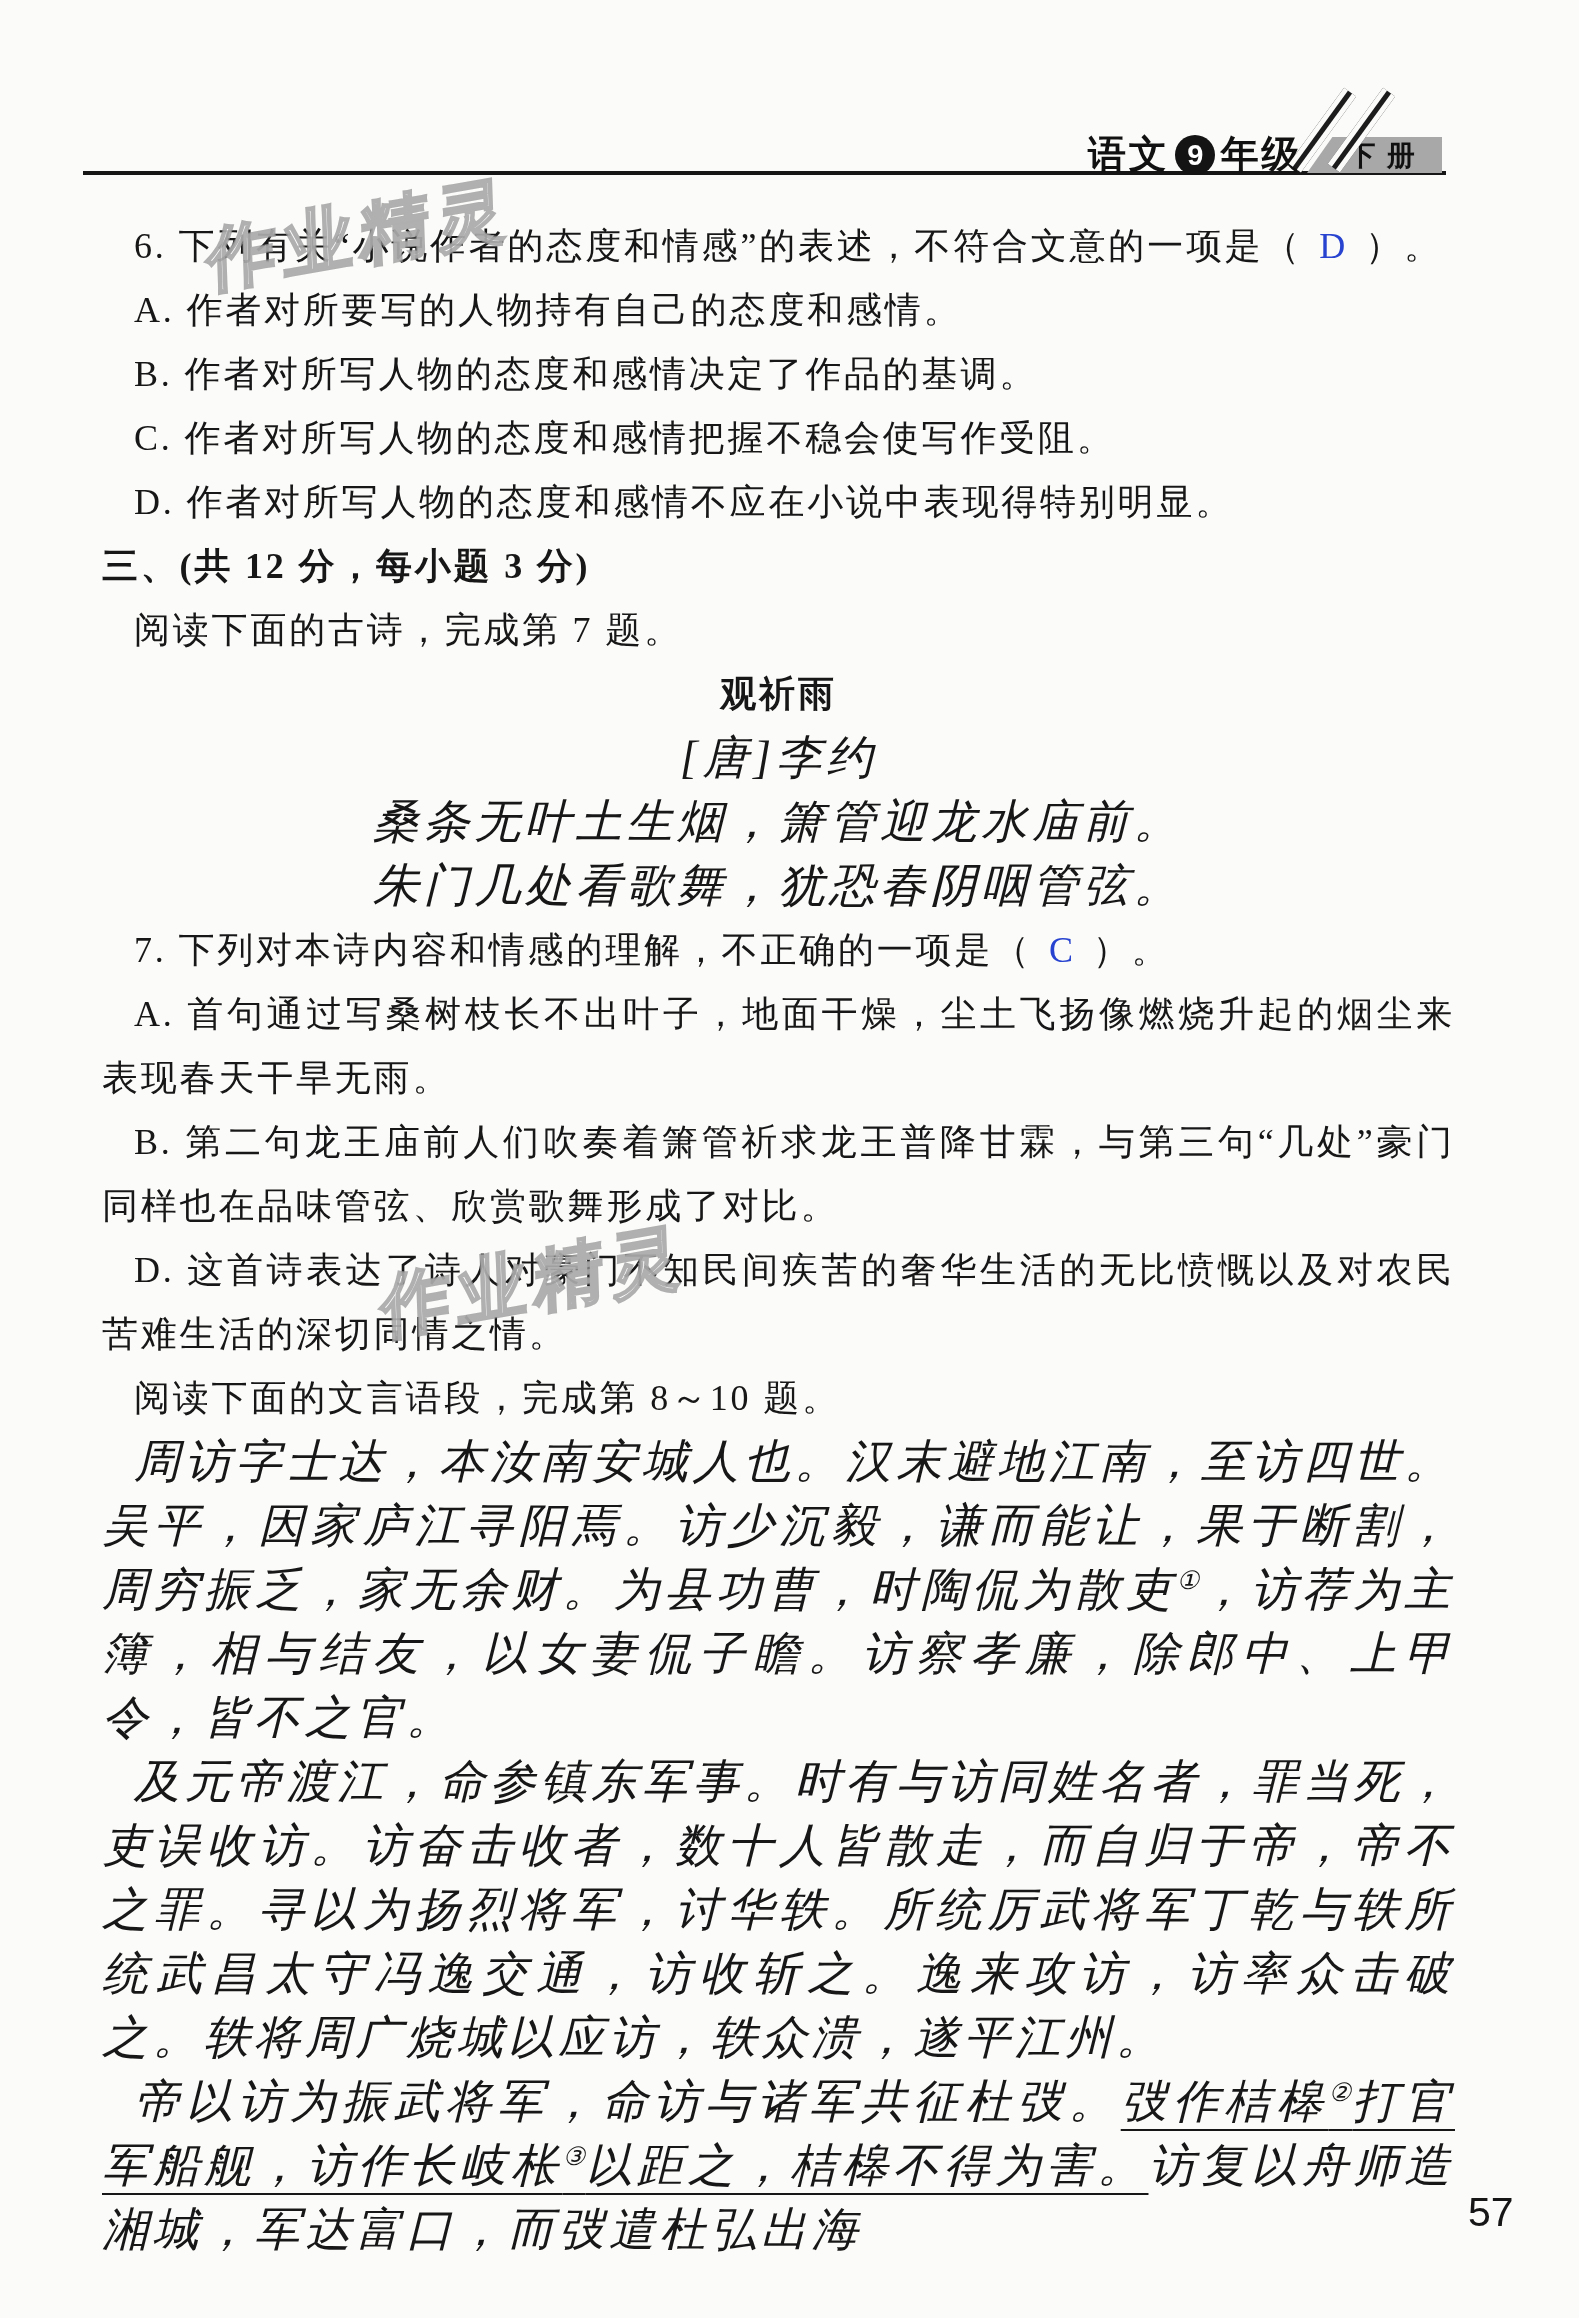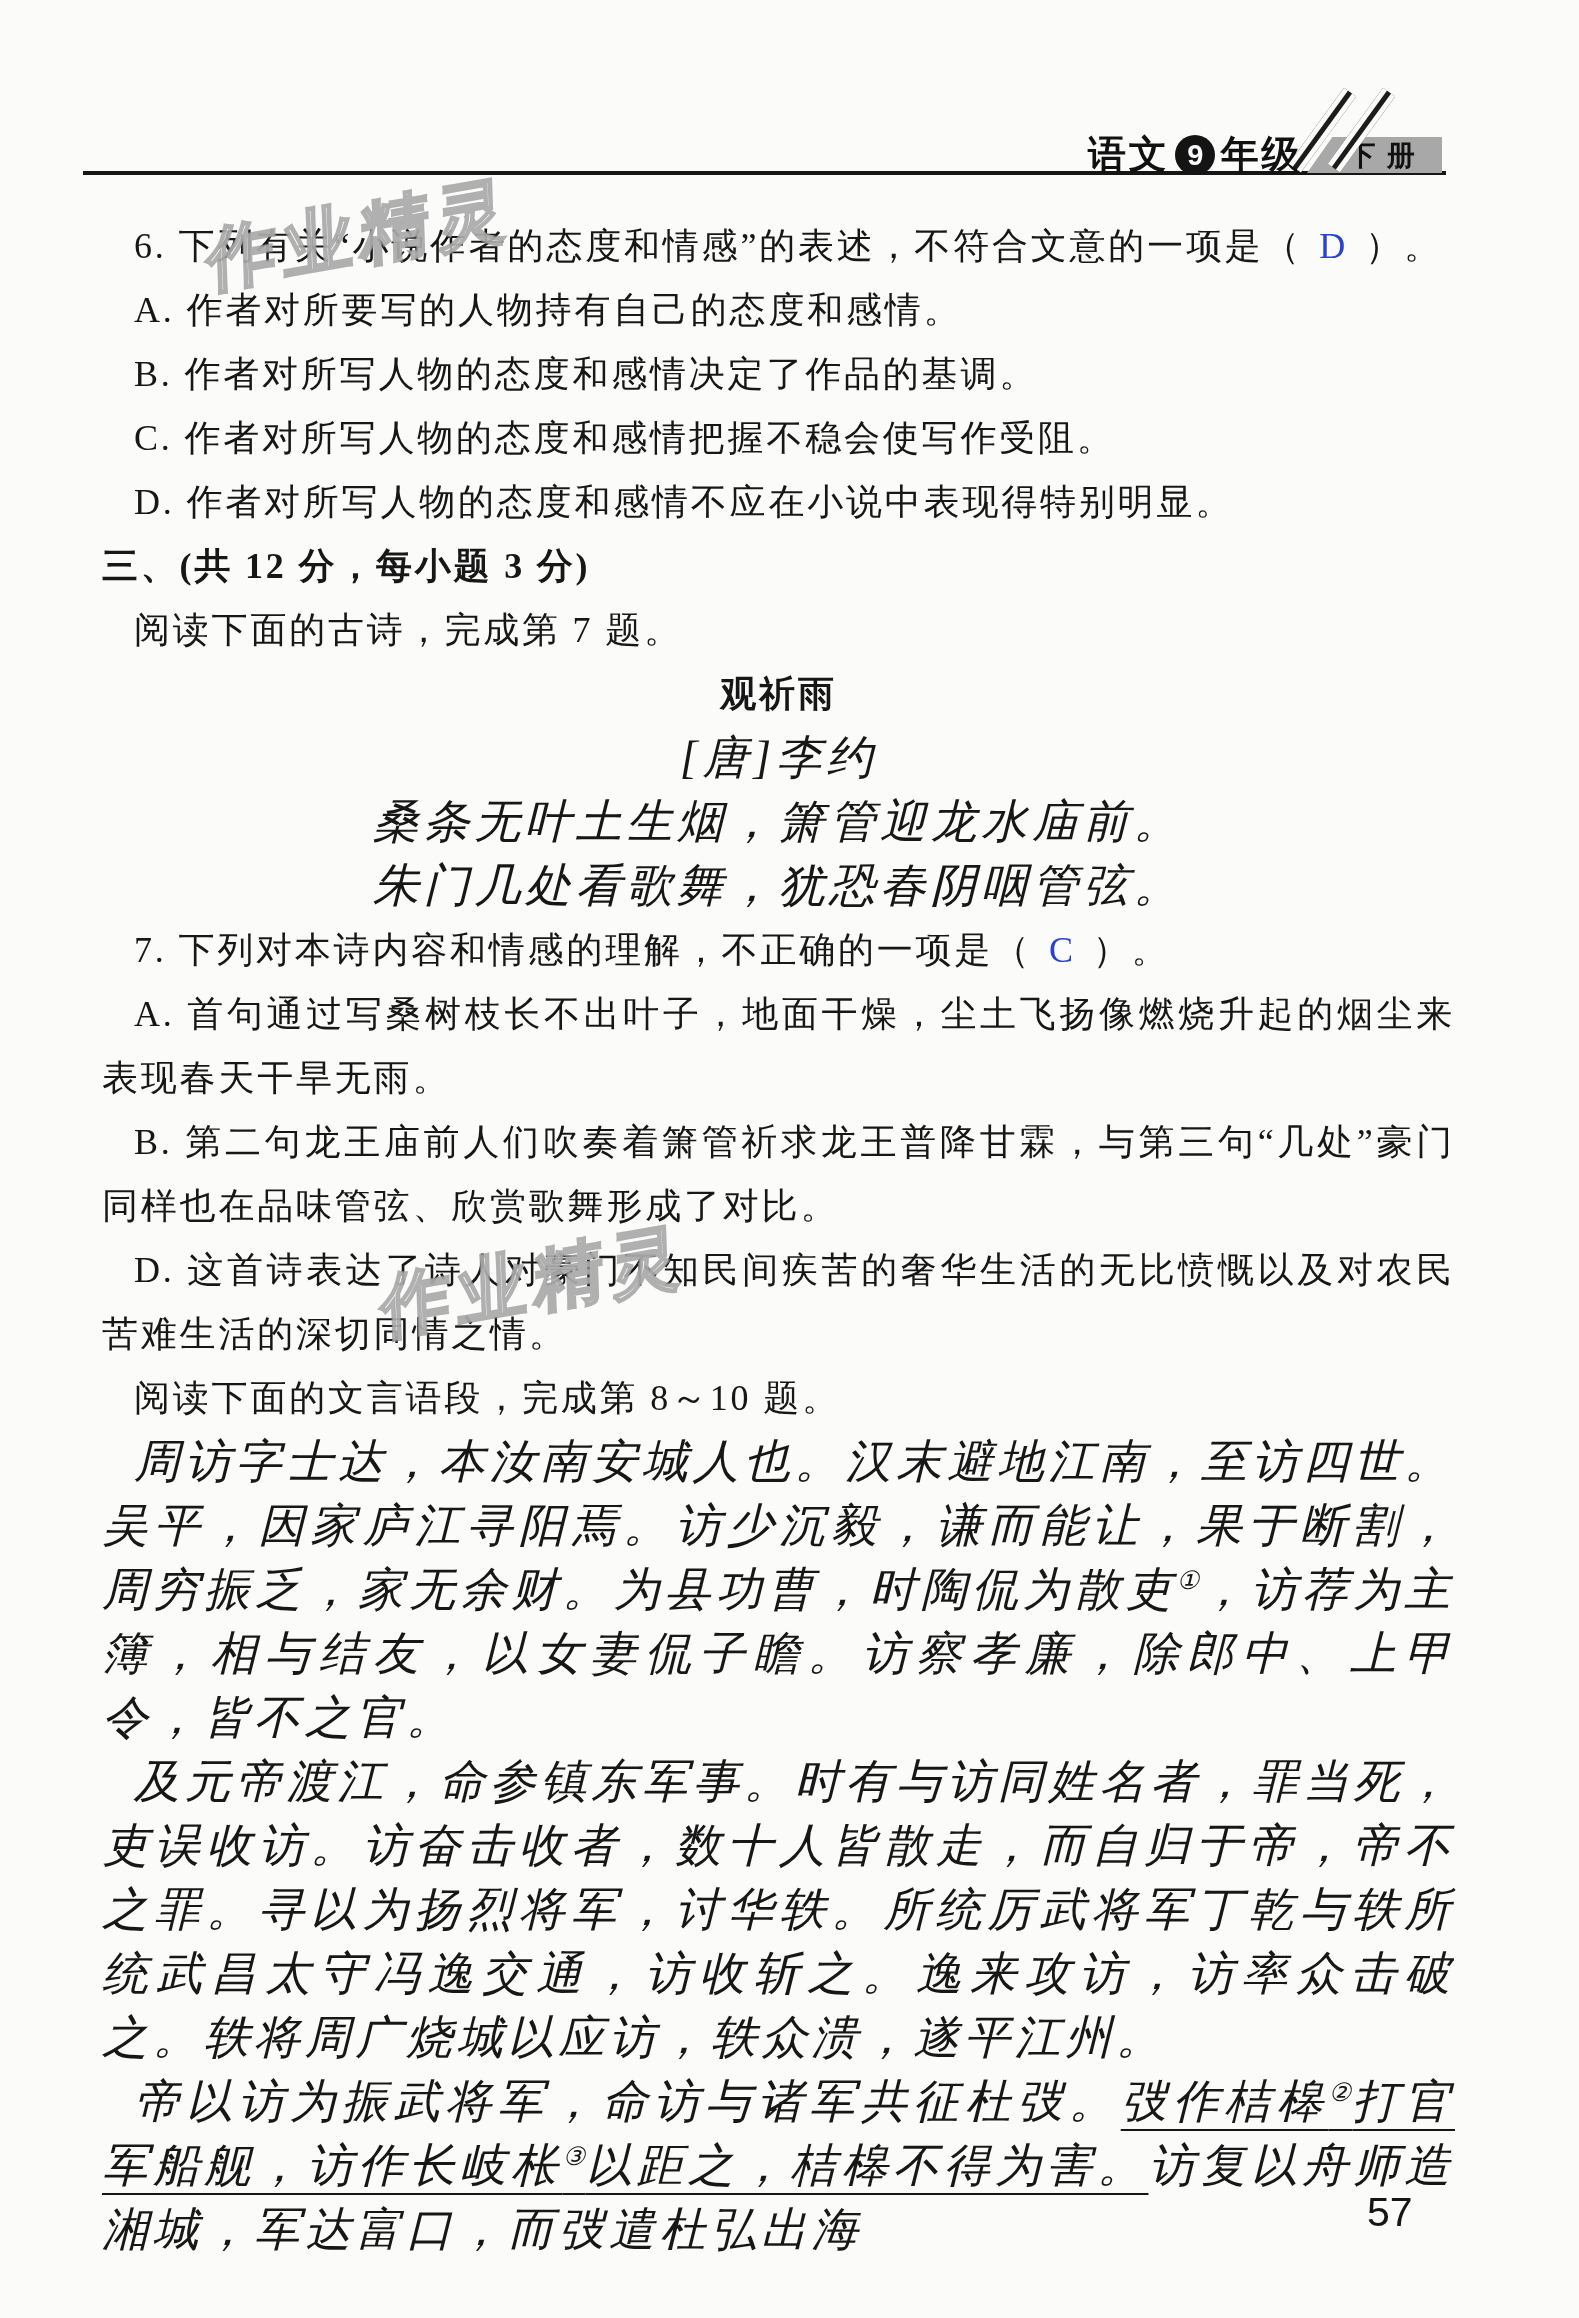--- a/index.html
+++ b/index.html
@@ -33,21 +33,21 @@
       font-size:36px;line-height:64px;letter-spacing:2.8px;text-align:justify;}
   .content p{margin:0;padding:0;}
   .indent{text-indent:32px;}
   .center{text-align:center;text-indent:0;}
   .bold{font-weight:700;}
   .kai{font-style:italic;font-size:46px;letter-spacing:4.7px;}
   .answer{color:#2743cf;padding:0 17px;font-weight:400;}
   .ul{text-decoration:underline;text-underline-offset:12.2px;text-decoration-thickness:2.4px;}
   sup{font-size:0.55em;vertical-align:super;line-height:0;letter-spacing:0;}
   
-  .page-num{position:absolute;left:1367px;top:2189px;font-family:"Liberation Sans",sans-serif;
+  .page-num{position:absolute;left:1468px;top:2189px;font-family:"Liberation Sans",sans-serif;
       font-size:41px;color:#161616;z-index:2;}
 </style>
 </head>
 <body>
 
 <div class="page">
 
   <div class="hdr">
     <span class="hdr-subject">语文</span>
     <span class="hdr-badge">9</span>

